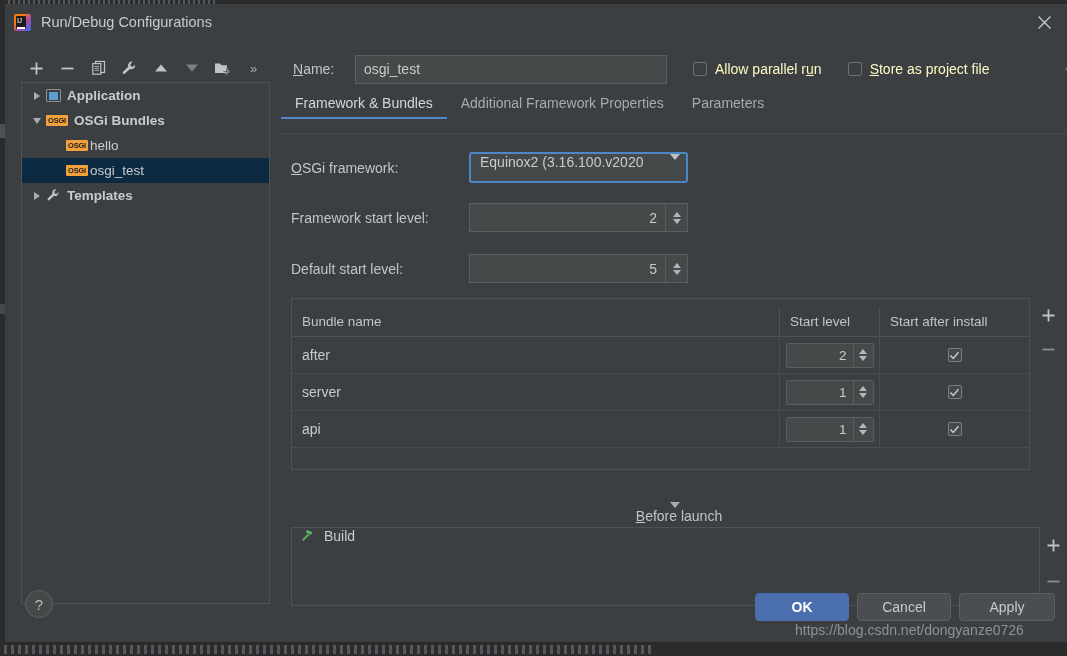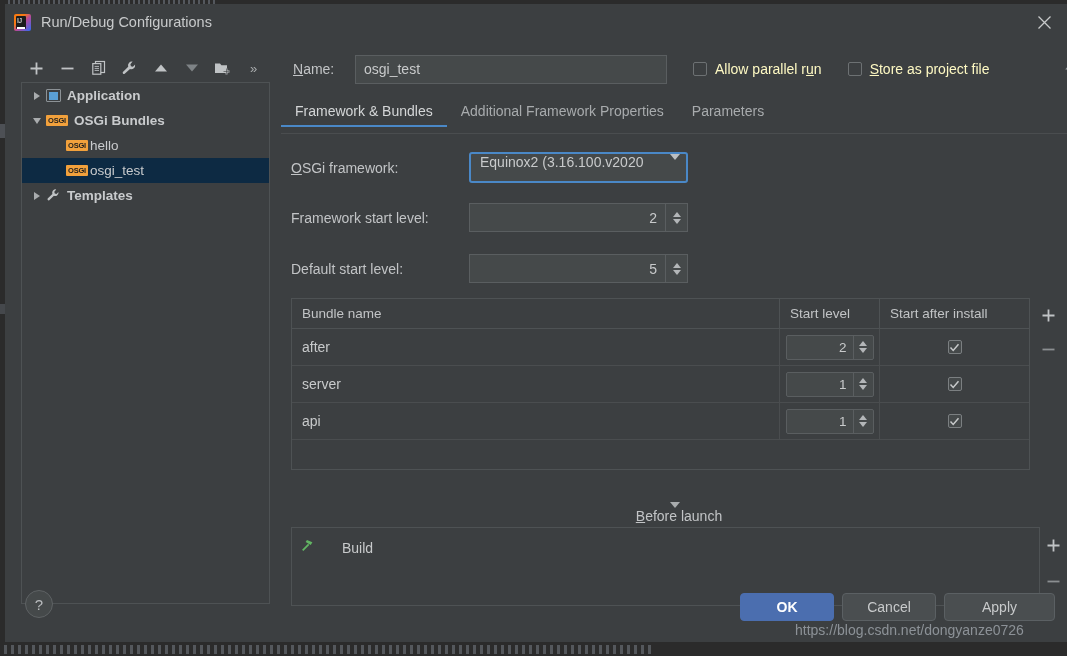--- a/index.html
+++ b/index.html
@@ -166,21 +166,21 @@
     border: 1px solid #6d7173; border-radius: 2px; flex: 0 0 auto;
   }
   .cbx-label { margin-left: 8px; font-size: 14px; color: #fef9c3; white-space: nowrap; }
   .cbx-label u { text-decoration: underline; }
   .edge-cut {
     position:absolute; right:-2px; top: 10px; width: 4px; height: 15px;
     color: #8f9396; font-size: 13px; overflow: hidden;
   }
 
   
-  .tabs { position: absolute; left: 0; top: 44px; width: 786px; height: 34px; display: flex; }
+  .tabs { position: absolute; left: 0; top: 36px; width: 786px; height: 34px; display: flex; }
   .tab {
     padding: 0 14px; height: 33px; display: flex; align-items: center;
     font-size: 14px; color: #a8abad; cursor: pointer; position: relative;
   }
   .tab.active { color: #d4d6d7; }
   .tab.active::after {
     content: ""; position: absolute; left: 0; right: 0; bottom: 0;
     height: 2px; background: #4a88c7;
   }
   .tabs-underline {
@@ -226,21 +226,21 @@
 
   
   .table-wrap {
     position: absolute; left: 10px; top: 248px;
     width: 776px; height: 172px;
     display: flex;
   }
   .table {
     width: 739px; border: 1px solid #4e5254; background: #3c3f41;
   }
-  .thead { display: flex; height: 30px; background: #3c3f41; border-bottom: 1px solid #4e5254; }
+  .thead { display: flex; height: 30px; background: #3c3f41; border-bottom: 1px solid #4e5254; margin-top: 8px; }
   .th {
     display: flex; align-items: center; padding-left: 10px;
     font-size: 13.5px; color: #c2c4c6;
   }
   .th.c1 { width: 488px; border-right: 1px solid #4e5254; }
   .th.c2 { width: 100px; border-right: 1px solid #4e5254; }
   .th.c3 { width: 149px; }
   .trow { display: flex; height: 37px; border-bottom: 1px solid #4a4d4f; }
   .td { display: flex; align-items: center; }
   .td.c1 { width: 488px; padding-left: 10px; font-size: 14px; color: #c8cacb; border-right: 1px solid #4a4d4f; }
@@ -276,21 +276,21 @@
   .bl-line { flex: 1; height: 1px; background: #4e5254; margin-left: 10px; }
 
   .bl-wrap {
     position: absolute; left: 10px; top: 477px; width: 776px; height: 79px;
     display: flex;
   }
   .bl-list {
     width: 749px; border: 1px solid #4e5254; background: #3c3f41;
   }
   .bl-item {
-    display: flex; align-items: flex-end; height: 28px; padding-left: 8px; cursor: pointer; gap: 18px;
+    display: flex; align-items: flex-start; height: 28px; padding-left: 8px; cursor: pointer;
   }
   .bl-item-label { margin-left: 9px; font-size: 14px; color: #c8cacb; }
   .bl-side {
     width: 27px; display: flex; flex-direction: column; align-items: center;
     padding-top: 6px; gap: 12px;
   }
 
   
   .help-btn {
     position: absolute; left: 20px; bottom: 24px;
@@ -303,21 +303,21 @@
     position: absolute; right: 12px; bottom: 21px;
     display: flex; gap: 8px;
   }
   .btn {
     width: 94px; height: 28px; border-radius: 4px;
     display: flex; align-items: center; justify-content: center;
     font-size: 14px; cursor: pointer;
     border: 1px solid #5b6063; background: #4a4e50; color: #c8cacb;
   }
   .btn.primary { background: #4b6eaf; border-color: #4b6eaf; color: #ffffff; font-weight: bold; }
-  .btn.apply { width: 111px; }
+  .btn.apply { width: 96px; }
 
   
   .watermark {
     position: absolute; left: 795px; top: 622px;
     font-size: 14px; color: #9aa0a6; opacity: .85;
     font-family: "Liberation Sans", sans-serif;
     white-space: nowrap; pointer-events: none;
   }
 </style>
 </head>

